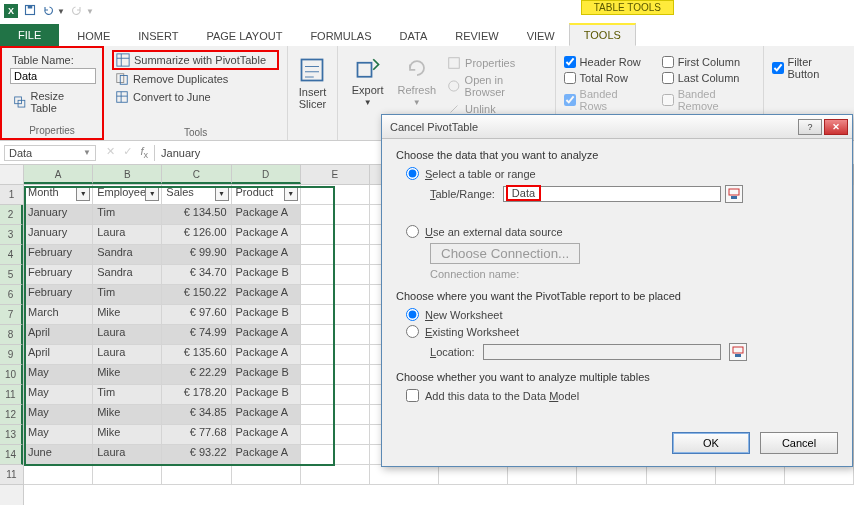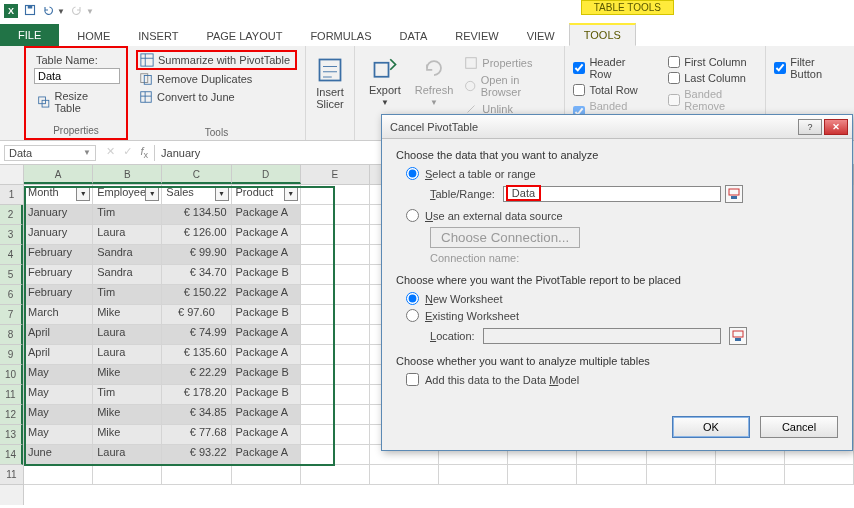--- a/index.html
+++ b/index.html
@@ -14,21 +14,21 @@
 .tool-context { position: absolute; right: 180px; top: 0; background: #ffeb3b; border: 1px solid #d4c400; padding: 1px 12px; font-size: 10px; color: #5a5700; }
 
 
 .ribbon-tabs { height: 24px; display: flex; align-items: flex-end; padding-left: 0; }
 .ribbon-tabs .tab { padding: 4px 14px; font-size: 11px; color: #444; cursor: pointer; }
 .ribbon-tabs .file { background: #217346; color: #fff; padding: 5px 18px; margin-right: 4px; }
 .ribbon-tabs .active { border: 1px solid #ccc; border-bottom: 1px solid #f1f1f1; background: #f1f1f1; }
 .ribbon-tabs .design { color: #5a5700; border-top: 2px solid #ffeb3b; }
 
 
-.ribbon { height: 95px; background: #f1f1f1; border-bottom: 1px solid #ccc; display: flex; padding-left: 24px; }
+.ribbon { height: 95px; background: #f1f1f1; border-bottom: 1px solid #ccc; display: flex; }
 .r-group { border-right: 1px solid #d8d8d8; padding: 4px 8px 2px 8px; display: flex; flex-direction: column; justify-content: space-between; }
 .r-group .lbl { text-align: center; font-size: 10px; color: #666; padding-top: 2px; }
 .r-btn { display: flex; align-items: center; gap: 4px; padding: 1px 2px; font-size: 11px; color: #444; border: 1px solid transparent; }
 .r-btn svg { width: 14px; height: 14px; }
 .prop-name input { width: 86px; border: 1px solid #aaa; padding: 1px 3px; font-size: 11px; }
 .highlight-red { border: 2px solid #e00; }
 .big-btn { display: flex; flex-direction: column; align-items: center; gap: 2px; text-align: center; padding: 4px 6px; font-size: 11px; color: #444; }
 .big-btn svg { width: 28px; height: 28px; }
 .check { display: flex; align-items: center; gap: 4px; font-size: 11px; color: #444; padding: 2px 0; }
 .check input { width: 12px; height: 12px; }
@@ -385,21 +385,21 @@
           <div class="cell" style="width: 78px;"></div>
           <div class="cell" style="width: 78px;"></div>
           <div class="cell" style="width: 78px;"></div>
           <div class="cell" style="width: 78px;"></div>
           <div class="cell" style="width: 78px;"></div>
           <div class="cell" style="width: 78px;"></div>
         </div>
         <div class="row">
           <div class="cell sel stripe" style="width: 78px;">March</div>
           <div class="cell sel stripe" style="width: 78px;">Mike</div>
-          <div class="cell sel stripe money" style="width: 78px; text-align: center;">€       97.60</div>
+          <div class="cell sel stripe money" style="width: 78px;">€       97.60</div>
           <div class="cell sel stripe" style="width: 78px;">Package B</div>
           <div class="cell" style="width: 78px;"></div>
           <div class="cell" style="width: 78px;"></div>
           <div class="cell" style="width: 78px;"></div>
           <div class="cell" style="width: 78px;"></div>
           <div class="cell" style="width: 78px;"></div>
           <div class="cell" style="width: 78px;"></div>
           <div class="cell" style="width: 78px;"></div>
           <div class="cell" style="width: 78px;"></div>
         </div>
@@ -541,21 +541,21 @@
           <input type="text" style="width: 218px;">
           <span class="hl-red-sm" style="position:absolute;left:3px;top:0px;background:#fff;">Data</span>
           <span class="range-btn">
               <svg viewBox="0 0 12 12">
                 <rect x="1" y="1" width="10" height="6" fill="none" stroke="#c33"></rect>
                 <rect x="3" y="8" width="6" height="3" fill="#3a6ea5"></rect>
               </svg>
             </span>
         </span>
       </div>
-      <label class="radio-row" style="margin-top:4px;">
+      <label class="radio-row" style="margin-top:20px;">
           <input type="radio" name="src" style="">
           <span><span class="u">U</span>se an external data source</span>
         </label>
       <div class="indent">
           <button class="conn-btn" disabled="">Choose Connection...</button>
         </div>
       <div class="conn-name">Connection name:</div>
     </div>
     <div class="sect">
       <div class="q">Choose where you want the PivotTable report to be placed</div>

